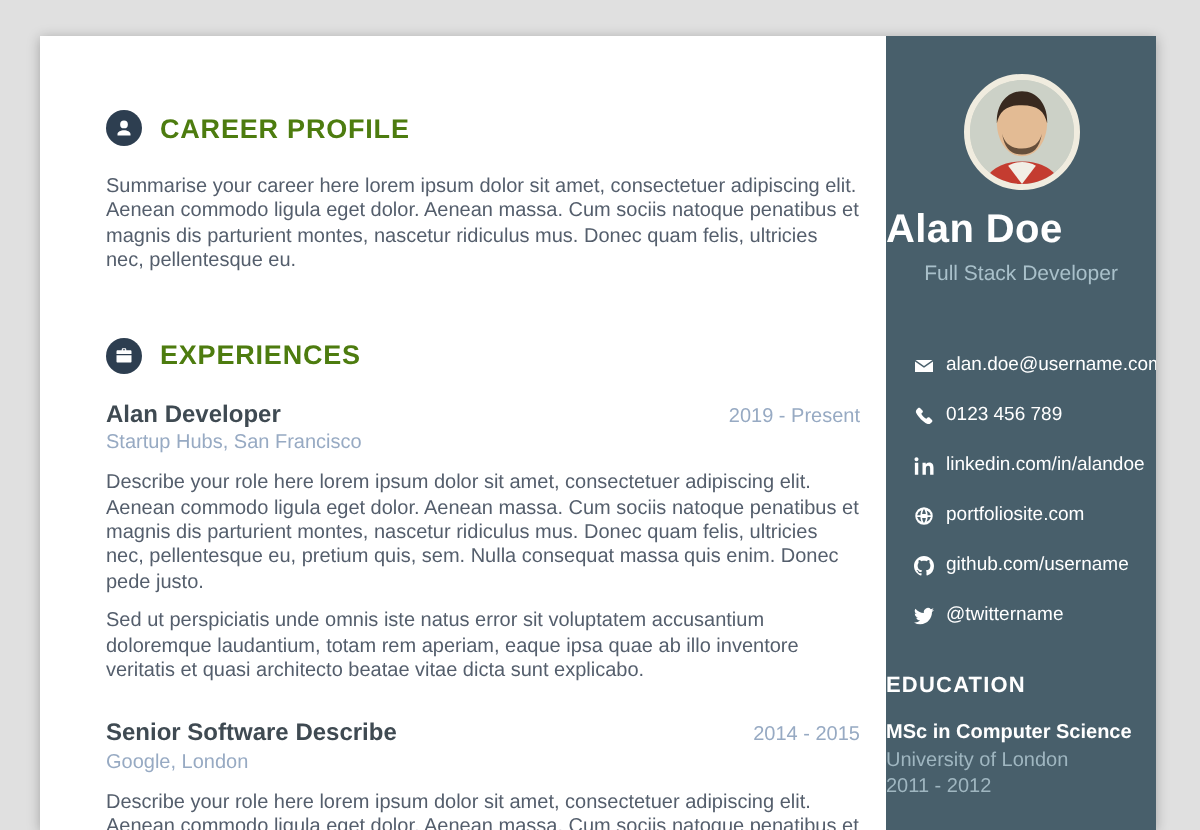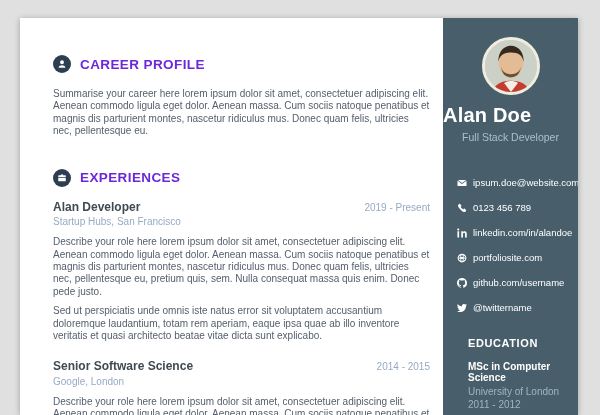--- a/index.html
+++ b/index.html
@@ -31,21 +31,21 @@
     background: #2d3e50;
     color: #ffffff;
     display: inline-flex;
     align-items: center; justify-content: center;
     flex: 0 0 auto;
   }
   .circle-icon svg { width: 10px; height: 10px; fill: currentColor; }
   .sec-title {
     font-size: 13.5px;
     font-weight: bold;
-    color: #6d28d9;
+    color: #4d7c0f;
     letter-spacing: 0.4px;
     margin-left: 9px;
   }
   .body-text {
     font-size: 10px;
     line-height: 12.4px;
     color: #545e6c;
   }
   .summary { margin-top: 15px; }
   .experiences { margin-top: 31px; }
@@ -102,21 +102,21 @@
     cursor: pointer;
   }
   .contact-icon {
     width: 11px; height: 11px;
     display: inline-flex;
     align-items: center; justify-content: center;
     margin-right: 6px;
     flex: 0 0 auto;
   }
   .contact-icon svg { width: 10px; height: 10px; fill: #ffffff; }
-  .education { margin-top: 24px; padding-left: 25px; }
+  .education { margin-top: 24px; padding-left: 0; }
   .edu-title {
     font-size: 11px;
     font-weight: bold;
     color: #ffffff;
     letter-spacing: 0.6px;
   }
   .edu-item { margin-top: 12px; }
   .edu-degree { font-size: 10px; font-weight: bold; color: #ffffff; }
   .edu-school, .edu-period { font-size: 10px; color: #9fb6c0; margin-top: 2.5px; }
 </style>
@@ -154,21 +154,21 @@
           <h3 class="job-title">Alan Developer</h3>
           <span class="job-period">2019 - Present</span>
         </div>
         <div class="job-company">Startup Hubs, San Francisco</div>
         <p class="body-text">Describe your role here lorem ipsum dolor sit amet, consectetuer adipiscing elit. Aenean commodo ligula eget dolor. Aenean massa. Cum sociis natoque penatibus et magnis dis parturient montes, nascetur ridiculus mus. Donec quam felis, ultricies nec, pellentesque eu, pretium quis, sem. Nulla consequat massa quis enim. Donec pede justo.</p>
         <p class="body-text">Sed ut perspiciatis unde omnis iste natus error sit voluptatem accusantium doloremque laudantium, totam rem aperiam, eaque ipsa quae ab illo inventore veritatis et quasi architecto beatae vitae dicta sunt explicabo.</p>
       </article>
 
       <article class="job">
         <div class="job-head">
-          <h3 class="job-title">Senior Software Science</h3>
+          <h3 class="job-title">Senior Software Describe</h3>
           <span class="job-period">2014 - 2015</span>
         </div>
         <div class="job-company">Google, London</div>
         <p class="body-text">Describe your role here lorem ipsum dolor sit amet, consectetuer adipiscing elit. Aenean commodo ligula eget dolor. Aenean massa. Cum sociis natoque penatibus et magnis dis parturient montes, nascetur ridiculus mus. Donec quam felis, ultricies nec, pellentesque eu, pretium quis, sem.</p>
       </article>
     </section>
   </div>
 
   <aside class="sidebar">
 
@@ -187,21 +187,21 @@
     <div class="role">Full Stack Developer</div>
 
     <ul class="contacts">
       <li class="contact-item">
         <span class="contact-icon">
           <svg viewBox="0 0 16 16">
               <path d="M1.2 3.2h13.6L8 8 1.2 3.2z"></path>
               <path d="M0.8 4.4L8 9.4l7.2-5v8.4H0.8V4.4z"></path>
             </svg>
         </span>
-        <span>ipsum.doe@website.com</span>
+        <span>alan.doe@username.com</span>
       </li>
       <li class="contact-item">
         <span class="contact-icon">
           <svg viewBox="0 0 16 16">
               <path d="M3.3 1.6c.4-.4 1.1-.4 1.5 0l2 2c.4.4.4 1.1 0 1.5l-1 1c.7 1.4 2.7 3.4 4.1 4.1l1-1c.4-.4 1.1-.4 1.5 0l2 2c.4.4.4 1.1 0 1.5l-1.1 1.1c-.7.7-1.9.9-2.9.4C7.3 12.7 3.3 8.7 1.8 5.6c-.5-1-.3-2.2.4-2.9l1.1-1.1z"></path>
             </svg>
         </span>
         <span>0123 456 789</span>
       </li>
       <li class="contact-item">

